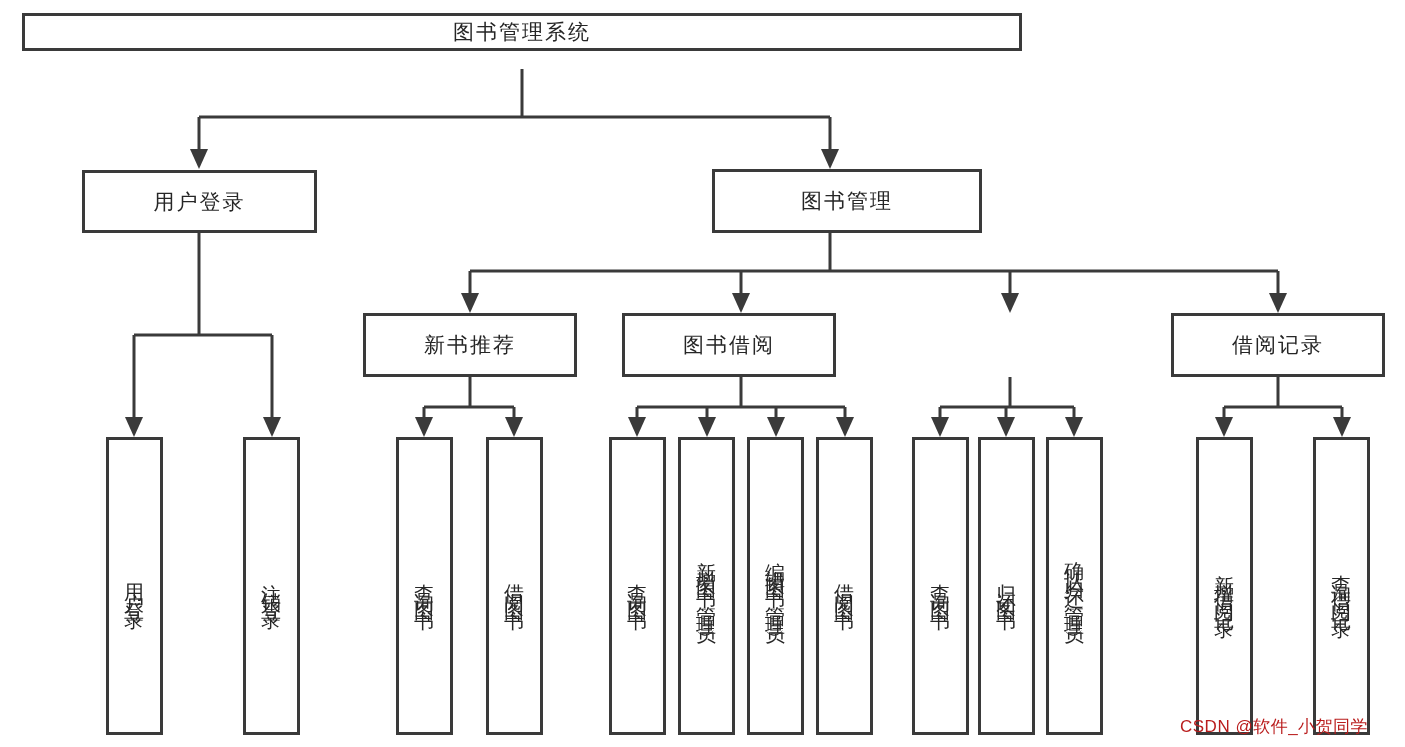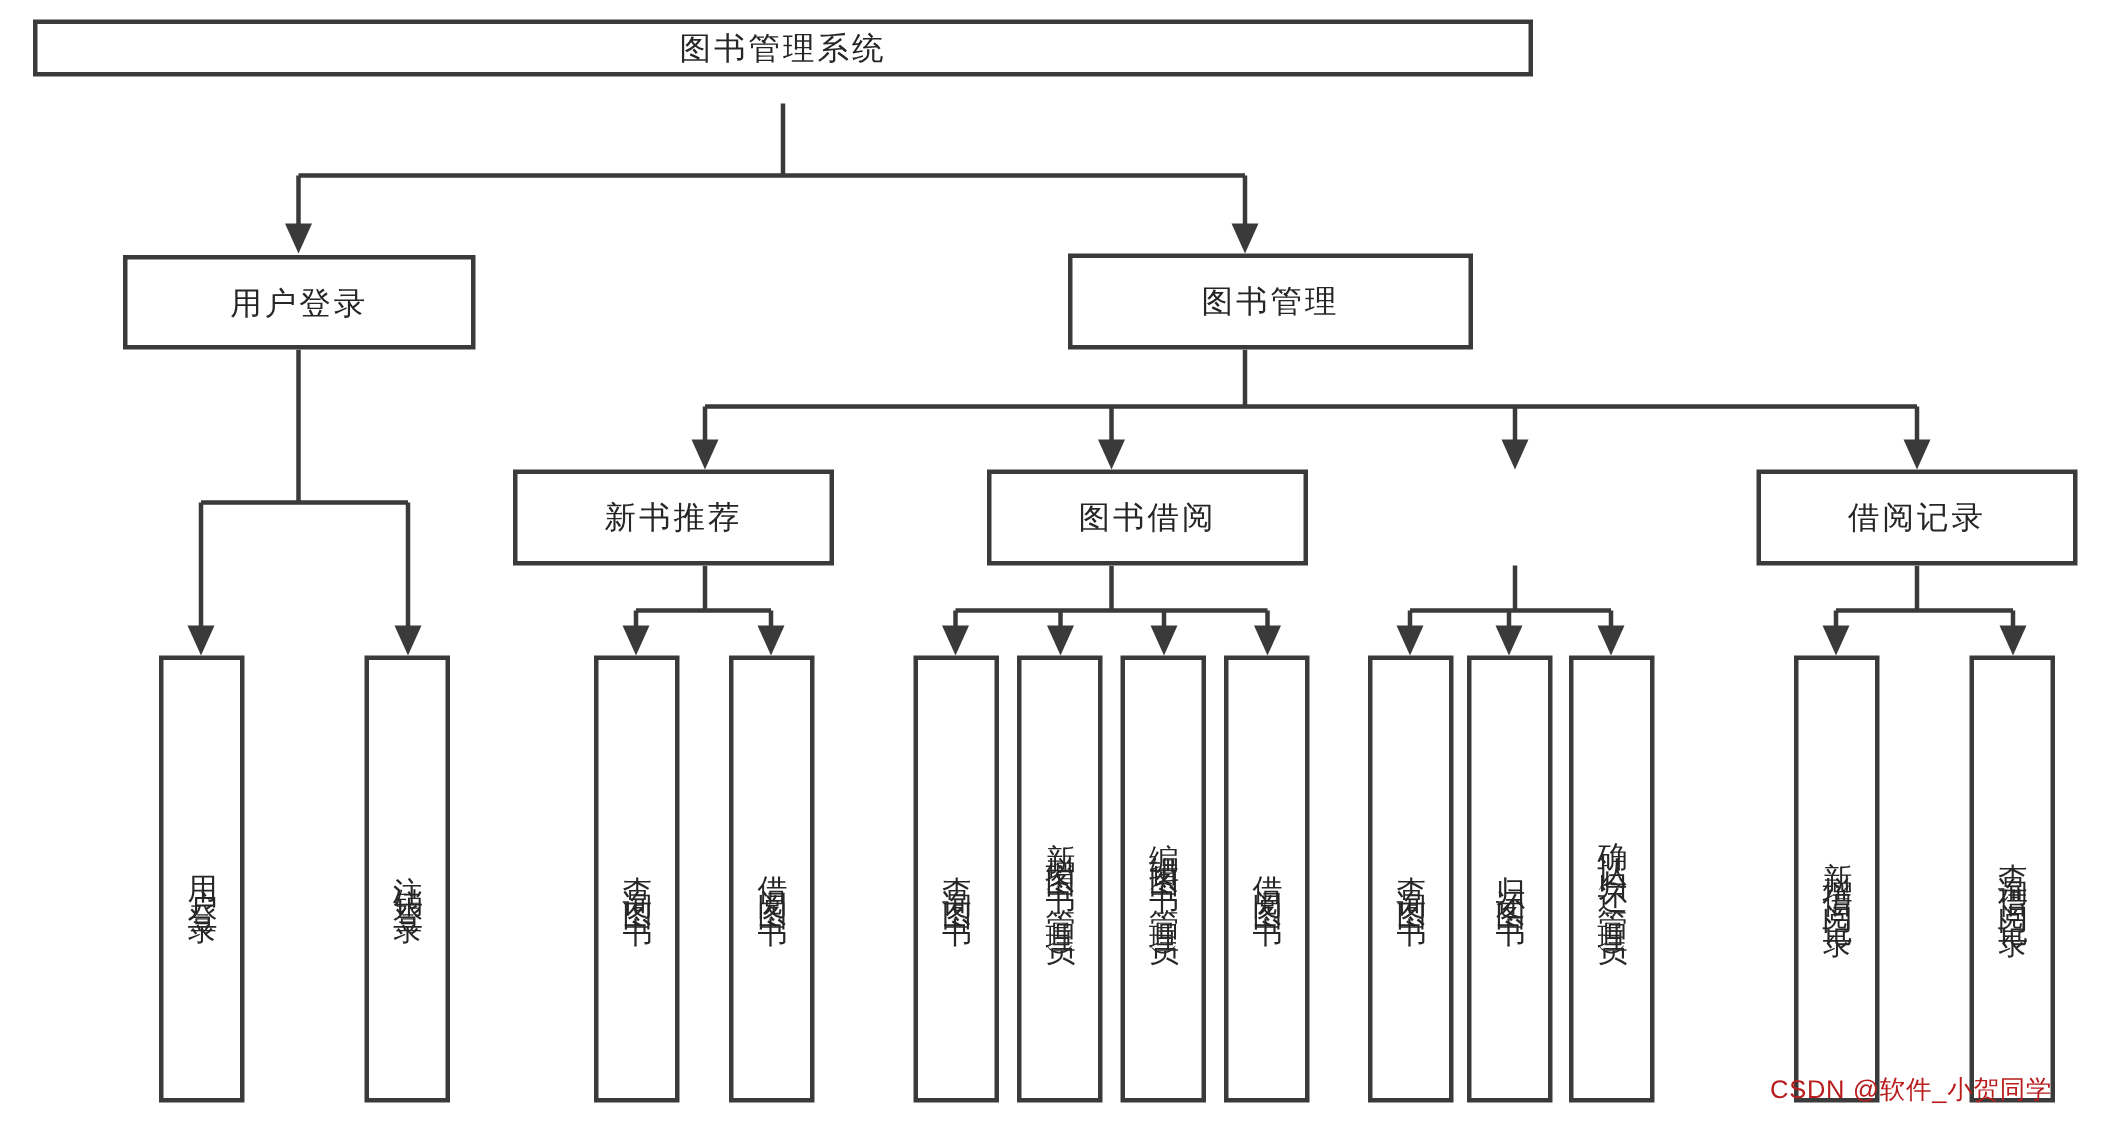--- a/index.html
+++ b/index.html
@@ -37,22 +37,22 @@
     writing-mode: vertical-rl;
     text-orientation: mixed;
     font-size: 20px;
     letter-spacing: 9px;
     line-height: 1;
   }
   .root      { left: 22px;   top: 13px;  width: 1000px; height: 38px; }
   .n-login   { left: 82px;   top: 170px; width: 235px;  height: 63px; }
   .n-mgmt    { left: 712px;  top: 169px; width: 270px;  height: 64px; }
   .n-l3      { top: 313px; width: 214px; height: 64px; }
-  .n-newbook { left: 342px; }
-  .n-borrow  { left: 658px; }
+  .n-newbook { left: 363px; }
+  .n-borrow  { left: 622px; }
   .n-current { left: 903px; }
   .n-records { left: 1171px; }
   .leaf { top: 437px; width: 57px; height: 298px; border-width: 3px; }
   .t-a1 { left: 106px; }  .t-a2 { left: 243px; }
   .t-b1 { left: 396px; }  .t-b2 { left: 486px; }
   .t-c1 { left: 609px; }  .t-c2 { left: 678px; }
   .t-c3 { left: 747px; }  .t-c4 { left: 816px; }
   .t-d1 { left: 912px; }  .t-d2 { left: 978px; }  .t-d3 { left: 1046px; }
   .t-e1 { left: 1196px; } .t-e2 { left: 1313px; }
   .watermark {

